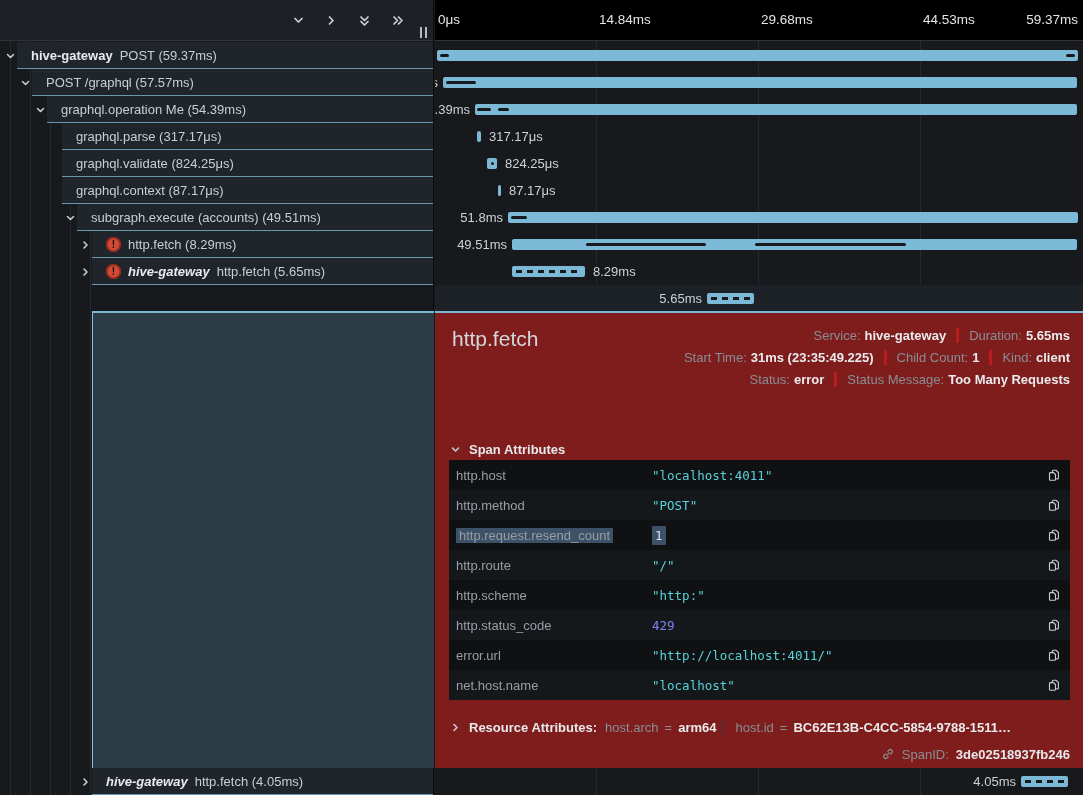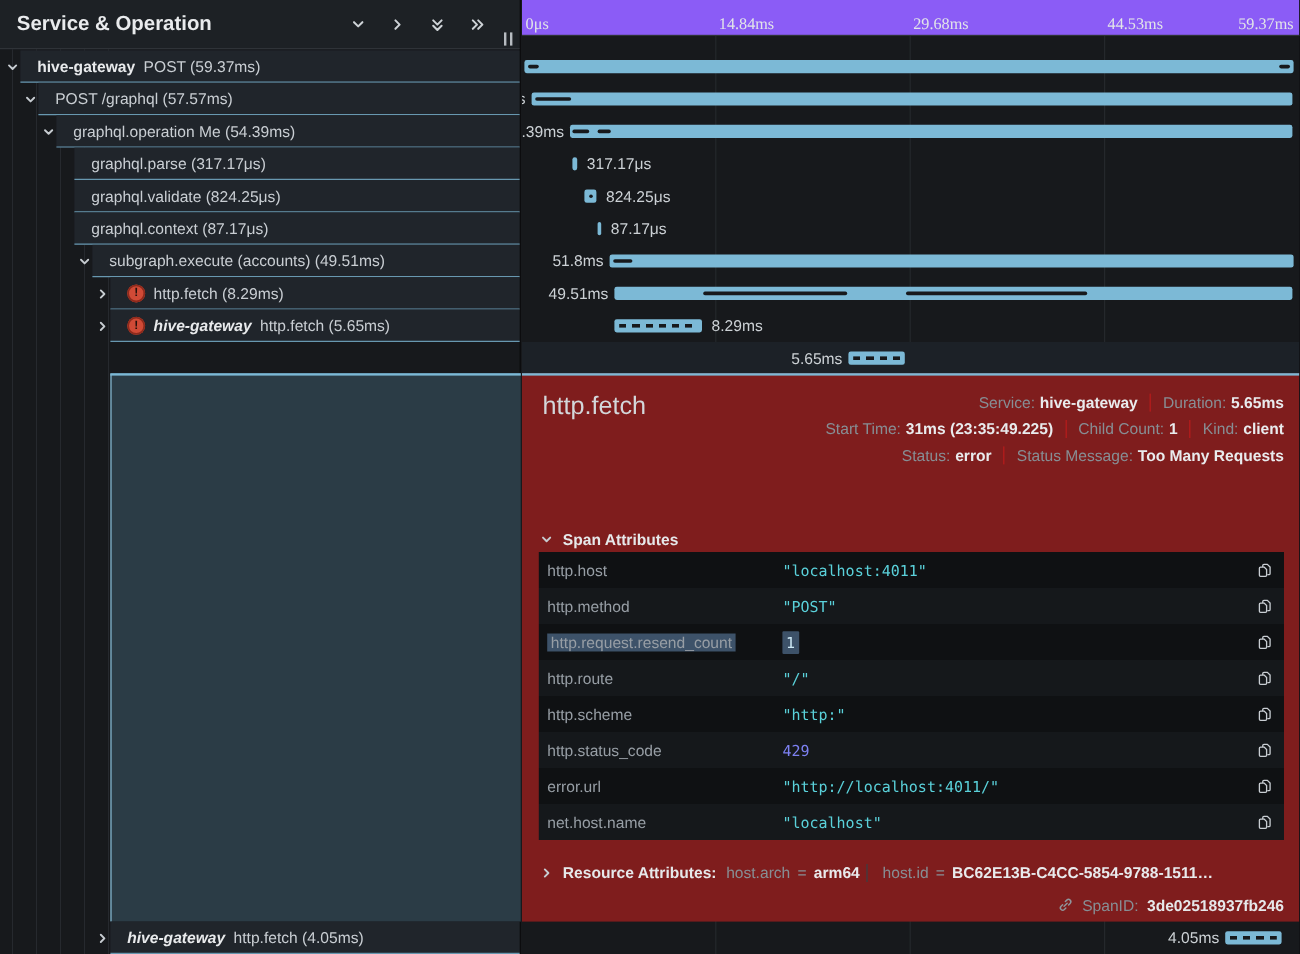--- a/index.html
+++ b/index.html
@@ -26,40 +26,40 @@
   .err{width:15px;height:15px;border-radius:50%;background:#d04a36;box-shadow:inset 0 0 0 1.5px #8e2a1c;
        color:#26110b;font-weight:bold;font-size:10px;display:flex;align-items:center;justify-content:center;flex:0 0 15px;}
   .tpart{white-space:nowrap;}
   .tpart.bold{font-weight:bold;color:#e8eaec;}
   .tpart.italic{font-style:italic;}
   .selblock{position:absolute;left:92px;width:342px;top:311px;height:457px;background:#2b3c46;
             border-top:2px solid #7cb9d6;border-left:1px solid #88bed8;box-sizing:border-box;z-index:1;}
 
   
   .rp{position:absolute;left:435px;top:0;width:648px;height:795px;background:#17191c;overflow:hidden;}
-  .axis{position:absolute;top:0;left:0;right:0;height:30px;background:#8b5cf6;border-bottom:1px solid #2f3338;z-index:2;box-sizing:border-box;font-family:Liberation Serif, serif;}
+  .axis{position:absolute;top:0;left:0;right:0;height:41px;background:#000000;border-bottom:1px solid #2f3338;z-index:2;box-sizing:border-box;}
   .tick{position:absolute;top:0;line-height:40px;font-size:13.5px;color:#e2e5e8;white-space:nowrap;}
   .gline{position:absolute;top:0;bottom:0;width:1px;background:#25282c;z-index:0;}
   .tlrows{position:absolute;top:42px;left:0;right:0;z-index:1;}
   .tlrow{position:relative;height:27px;}
   .tlrow.selected{background:#1c2127;}
   .bar{position:absolute;top:8px;height:11px;background:#7cb9d6;border-radius:2px;cursor:pointer;}
   .mark{position:absolute;top:4px;height:3px;background:#17191c;border-radius:2px;}
   .bar.dashed::after{content:"";position:absolute;left:4px;right:4px;top:4px;height:3px;
        background:repeating-linear-gradient(90deg,#17191c 0 6px,transparent 6px 11px);}
   .tllabel{position:absolute;top:0;line-height:27px;font-size:13px;color:#ccd1d5;white-space:nowrap;}
   .bottomtl{position:absolute;top:768px;left:0;right:0;height:27px;z-index:1;}
 
   
   .detail{position:absolute;left:0;top:311px;width:648px;height:457px;background:#7f1d1d;
           border-top:2px solid #7cb9d6;box-sizing:border-box;z-index:3;}
   .dtitle{position:absolute;left:17px;top:14px;font-size:21px;color:#d3d7da;}
   .dmeta{position:absolute;right:13px;top:12px;text-align:right;font-size:13px;color:#878e94;}
   .mline{height:22px;line-height:22px;white-space:nowrap;}
-  .mpair+.mpair{border-left:1px solid #b91c1c;margin-left:10px;padding-left:10px;}
+  .mpair+.mpair{border-left:3px solid #b91c1c;margin-left:10px;padding-left:10px;}
   .mval{color:#e9ebed;font-weight:bold;margin-left:4px;}
   .sahead{position:absolute;left:15px;top:129px;display:flex;align-items:center;gap:8px;
           font-size:13px;font-weight:bold;color:#e6e8ea;cursor:pointer;}
   .atable{position:absolute;left:14px;top:147px;width:621px;}
   .arow{height:30px;display:flex;align-items:center;font-size:13px;}
   .arow:nth-child(odd){background:#0f1113;}
   .arow:nth-child(even){background:#15181b;}
   .akey{flex:0 0 196px;width:196px;padding-left:7px;color:#979ea5;overflow:hidden;white-space:nowrap;}
   .aval{font-family:"DejaVu Sans Mono",monospace;font-size:12.5px;white-space:nowrap;}
   .aval.string{color:#5ad1da;}
@@ -79,21 +79,20 @@
 </style>
 </head>
 <body>
 
 <div class="app">
 
   <div class="lp">
     <div class="guides"></div>
 
     <div class="lph">
-      <div class="lptitle">Service &amp; Operation</div>
       <div class="lpicons">
         <span class="hicon">
           <svg width="13" height="13" viewBox="0 0 13 13">
               <path d="M3 4.5l3.5 3.5L10 4.5" fill="none" stroke="#cdd2d6" stroke-width="1.7" stroke-linecap="round" stroke-linejoin="round"></path>
             </svg>
         </span>
         <span class="hicon">
           <svg width="13" height="13" viewBox="0 0 13 13">
               <path d="M4.5 3l3.5 3.5L4.5 10" fill="none" stroke="#cdd2d6" stroke-width="1.7" stroke-linecap="round" stroke-linejoin="round"></path>
             </svg>

